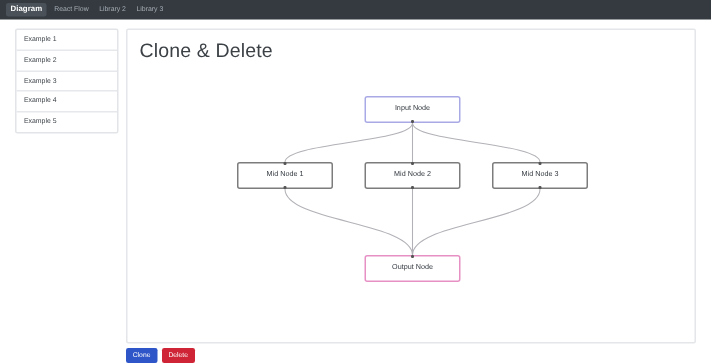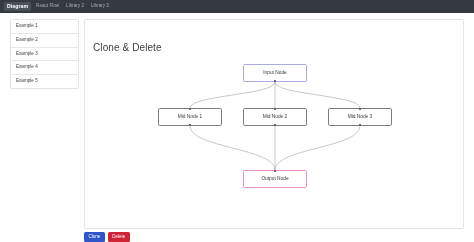--- a/index.html
+++ b/index.html
@@ -90,25 +90,24 @@
     border-radius: 1.5px;
     background: #ffffff;
     box-sizing: border-box;
     position: relative;
     overflow: hidden;
   }
   .panel-title {
     position: absolute;
     left: 8px;
     top: 7px;
-    font-size: 10px;
+    font-size: 13px;
     color: #3c4146;
     line-height: 1;
     letter-spacing: 0.1px;
-    margin-top: 16px;
   }
 
   
   .flow {
     position: absolute;
     left: 0;
     top: 18px;
     width: 380px;
     height: 192px;
   }

